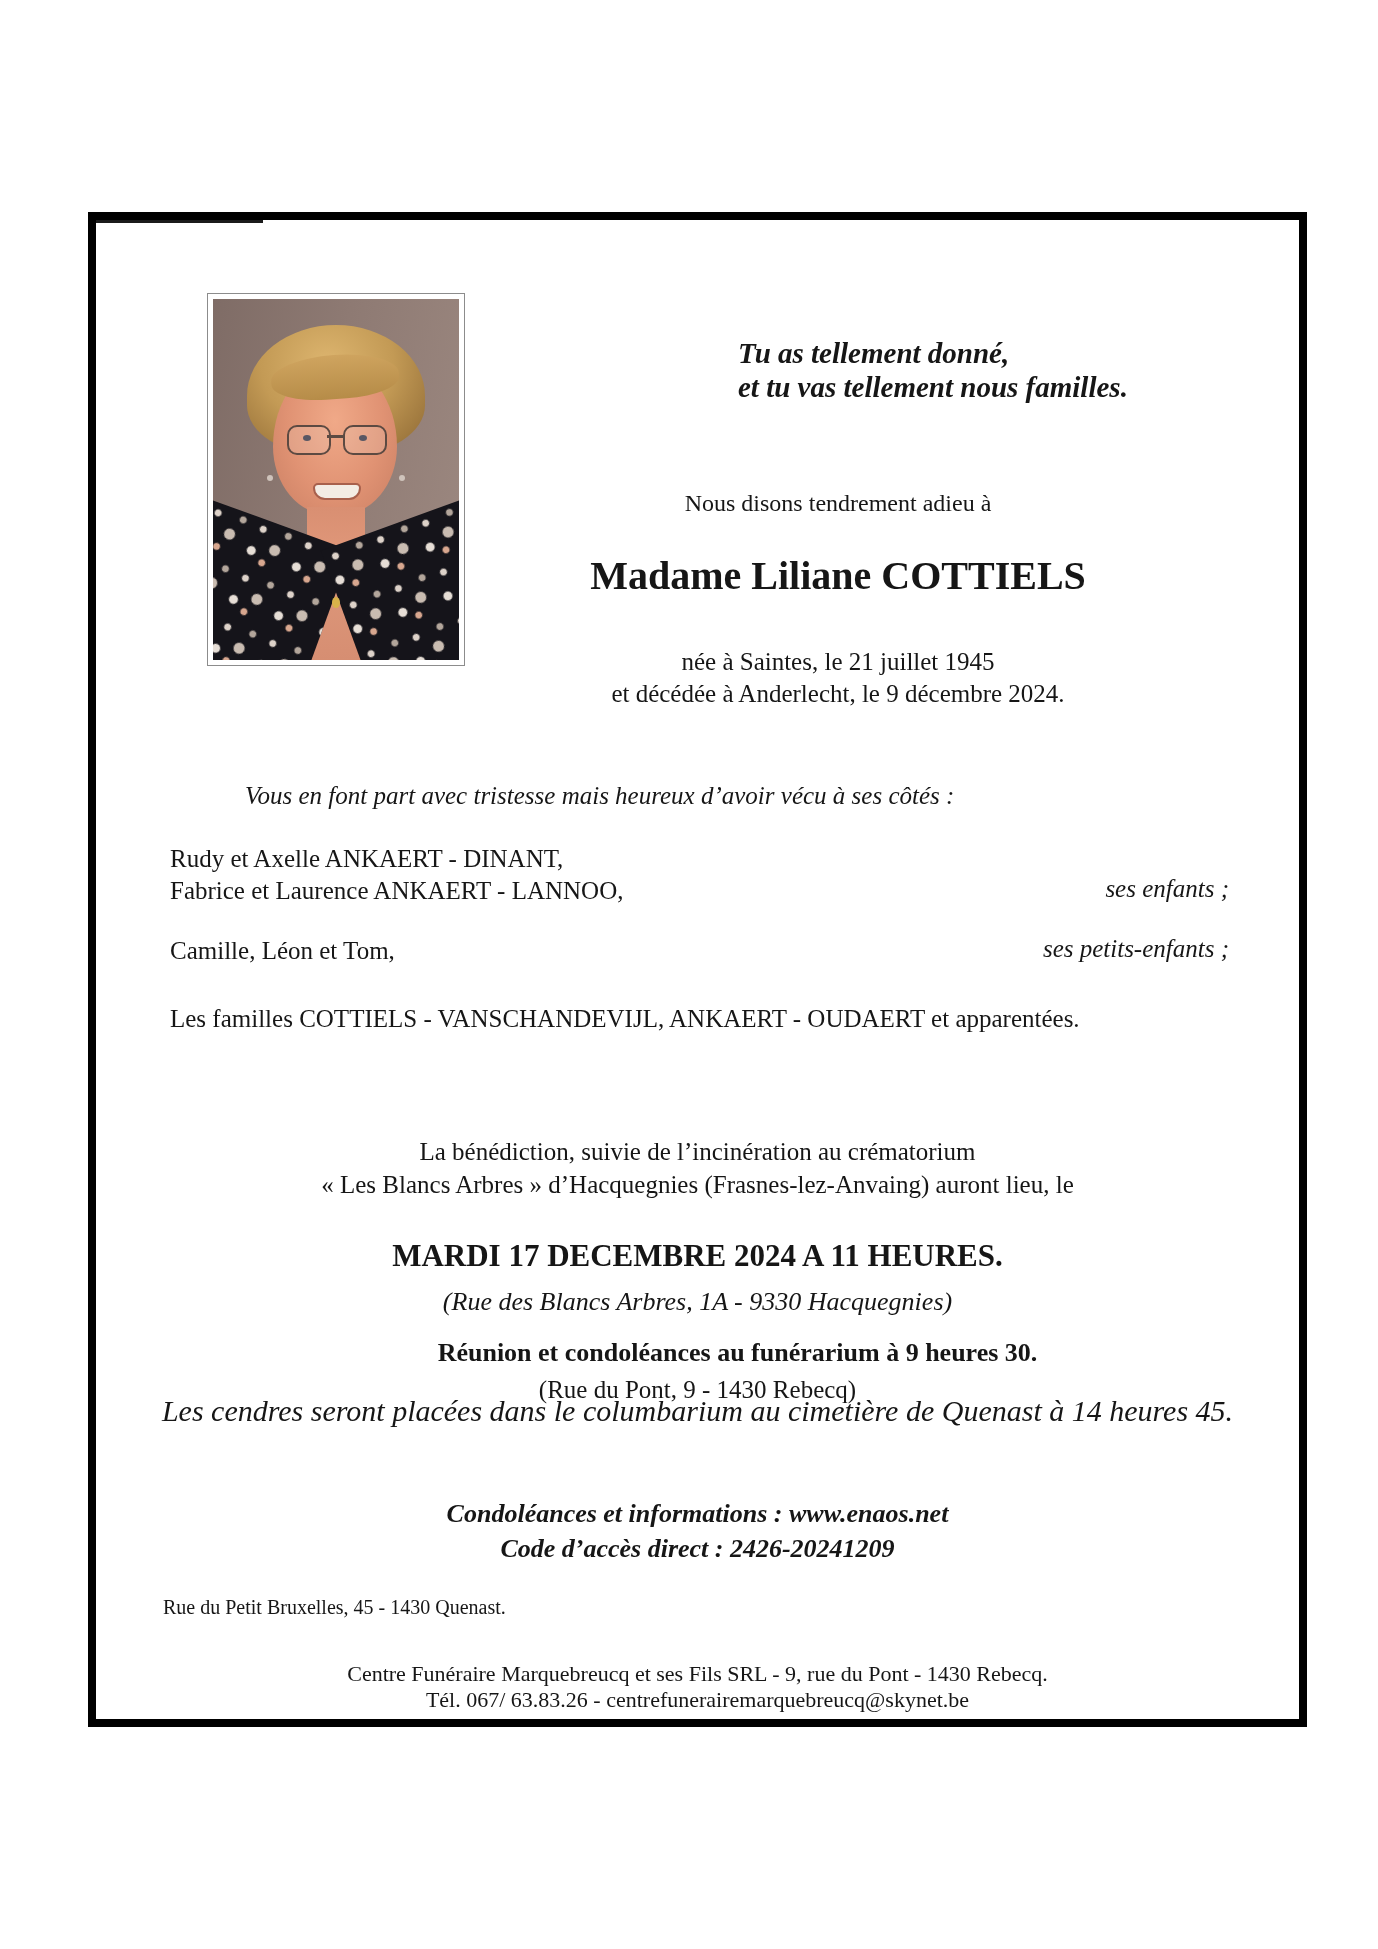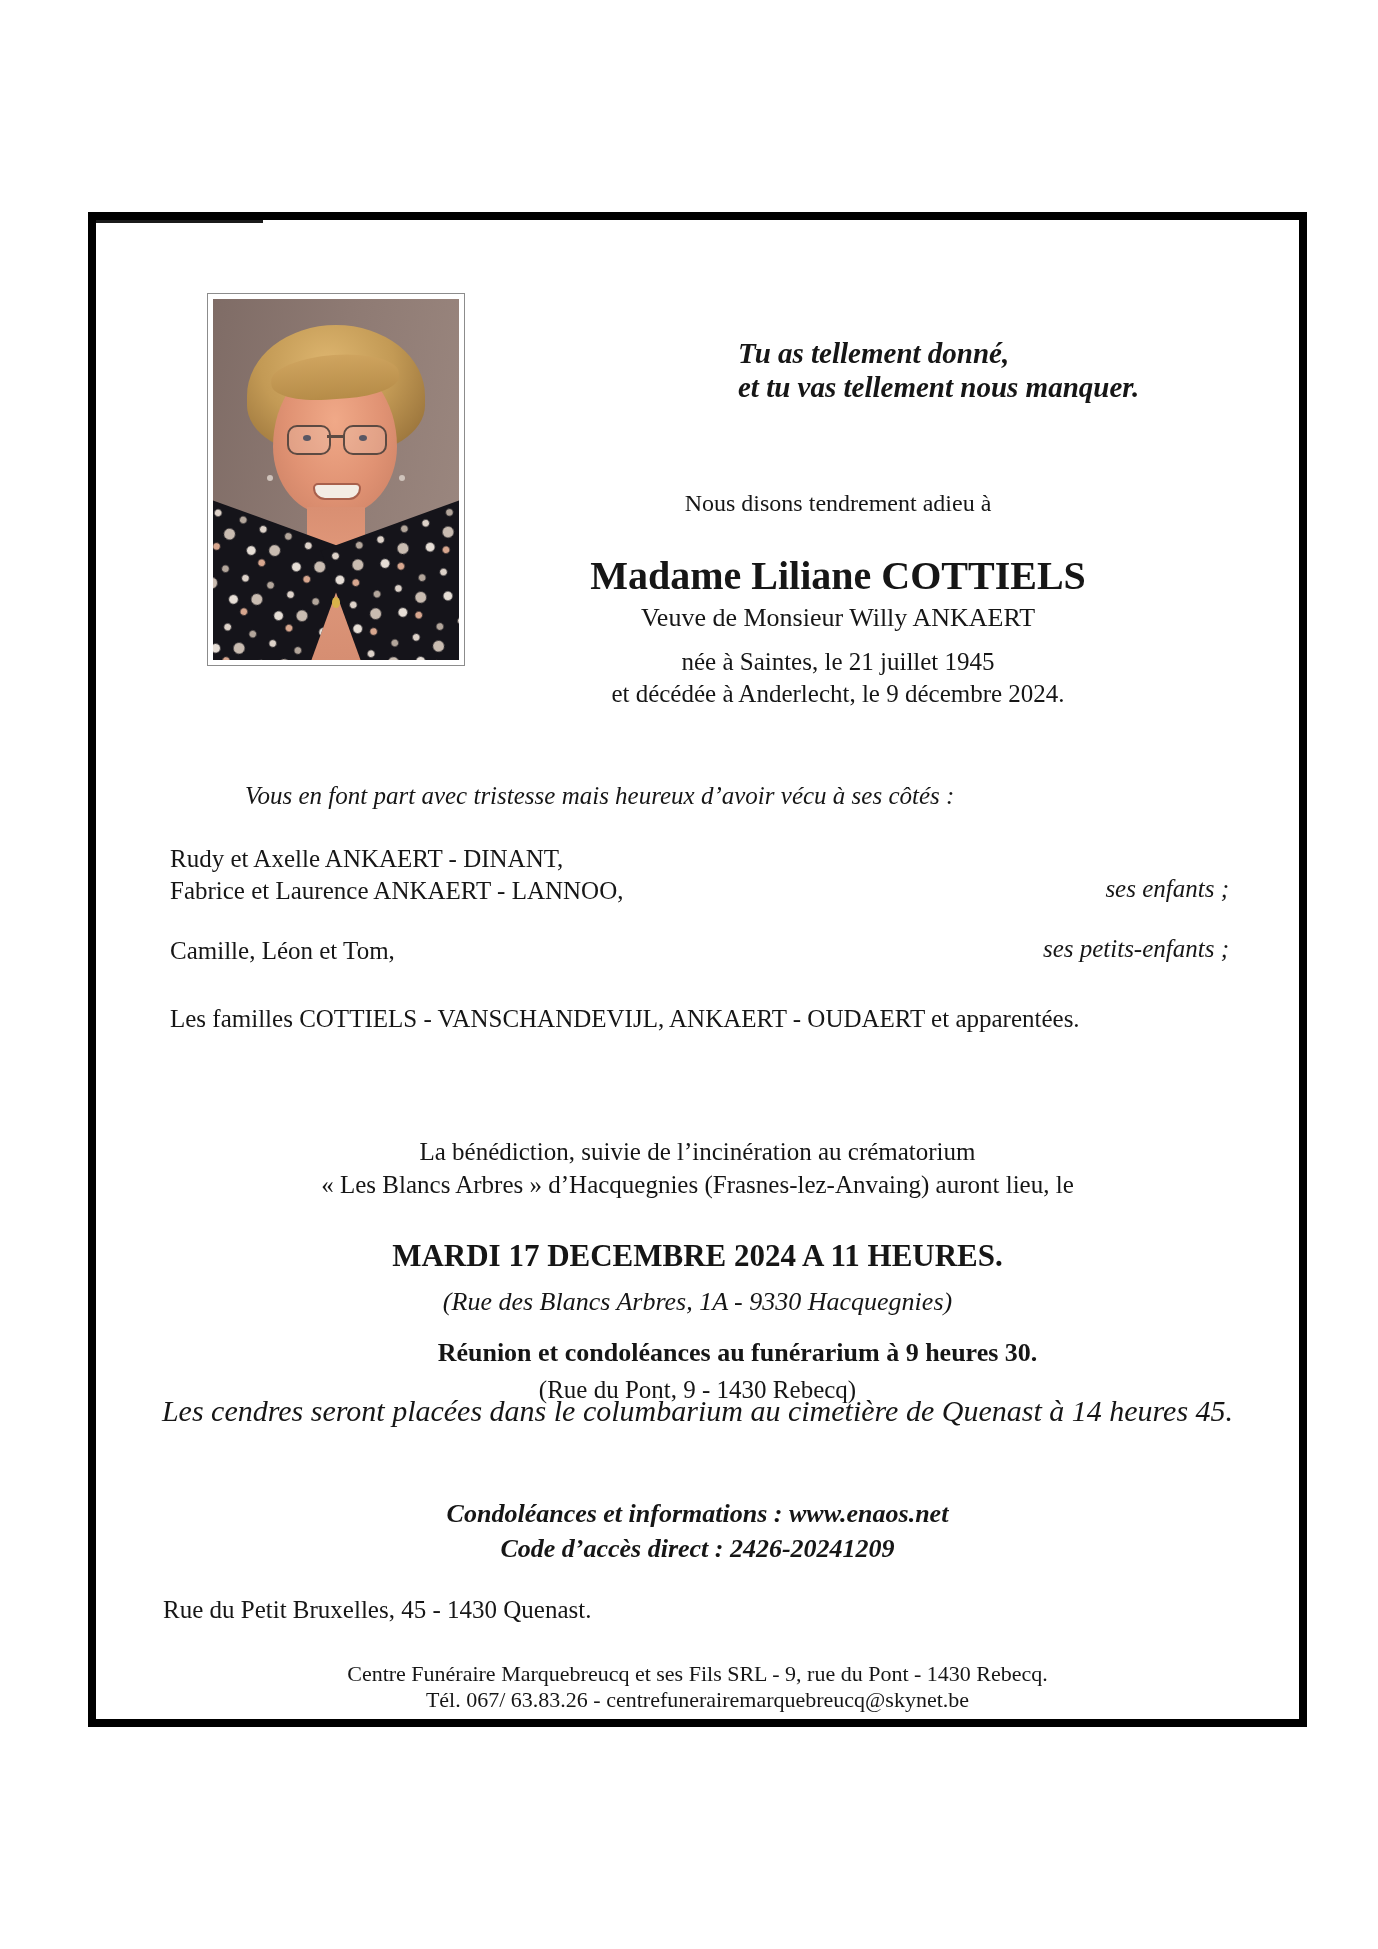--- a/index.html
+++ b/index.html
@@ -31,21 +31,21 @@
   .divider{left:509px;top:864px;width:167px;height:3px;background:#1b1b1b;}
 
   
   .cer-intro{top:915px;font-size:25px;line-height:33px;}
   .cer-date{top:1018px;font-size:31px;font-weight:bold;}
   .cer-addr1{top:1067px;font-size:26px;font-style:italic;}
   .cer-meet{top:1118px;font-size:26px;font-weight:bold;margin-left:40px;}
   .cer-addr2{top:1156px;font-size:25px;}
   .ashes{top:1174px;font-size:30px;font-style:italic;}
   .condo{top:1276px;font-size:26px;line-height:35px;font-weight:bold;font-style:italic;}
-  .home{left:67px;top:1376px;font-size:25px;}
+  .home{left:67px;top:1376px;font-size:20px;}
   .fhome{top:1441px;font-size:22px;line-height:26px;}
 
   
   .photo-frame{
     position:absolute;left:111px;top:73px;width:258px;height:373px;
     box-sizing:border-box;border:1px solid #8c8c8c;background:#fff;padding:5px;
   }
   .photo{position:relative;width:246px;height:361px;overflow:hidden;
     background:linear-gradient(100deg,#7f6c66 0%,#8e7a73 45%,#9c8880 100%);}
   .hair{position:absolute;top:26px;left:34px;width:178px;height:130px;
@@ -104,26 +104,25 @@
         <div class="neck"></div>
         <div class="chest"></div>
         <div class="shoulder-l paisley"></div>
         <div class="shoulder-r paisley"></div>
         <div class="pendant"></div>
       </div>
     </div>
 
     <div class="abs quote">
       <div>Tu as tellement donné,</div>
-      <div>et tu vas tellement nous manquer.</div>
+      <div>et tu vas tellement nous familles.</div>
     </div>
 
     <div class="midcol intro">Nous disons tendrement adieu à</div>
     <div class="midcol name">Madame Liliane COTTIELS</div>
-    <div class="midcol widow">Veuve de Monsieur Willy ANKAERT</div>
     <div class="midcol dates">
       <div>née à Saintes, le 21 juillet 1945</div>
       <div>et décédée à Anderlecht, le 9 décembre 2024.</div>
     </div>
 
     <div class="abs announce">Vous en font part avec tristesse mais heureux d’avoir vécu à ses côtés :</div>
 
     <div class="abs fam" style="top:623px;">Rudy et Axelle ANKAERT - DINANT,</div>
     <div class="abs fam" style="top:655px;">Fabrice et Laurence ANKAERT - LANNOO,</div>
     <div class="abs fam-right" style="top:655px;">ses enfants ;</div>

